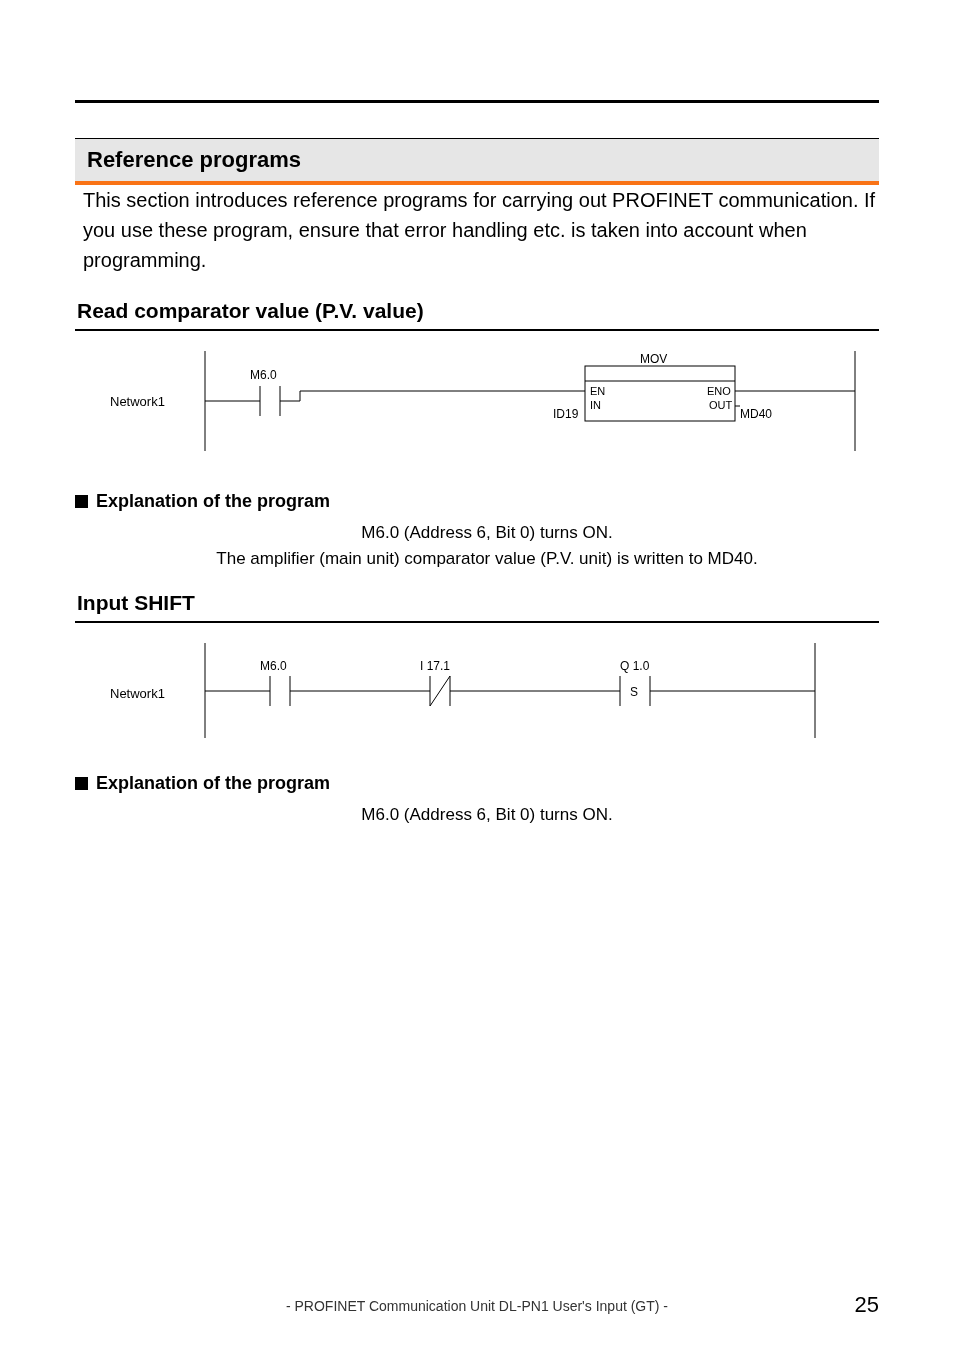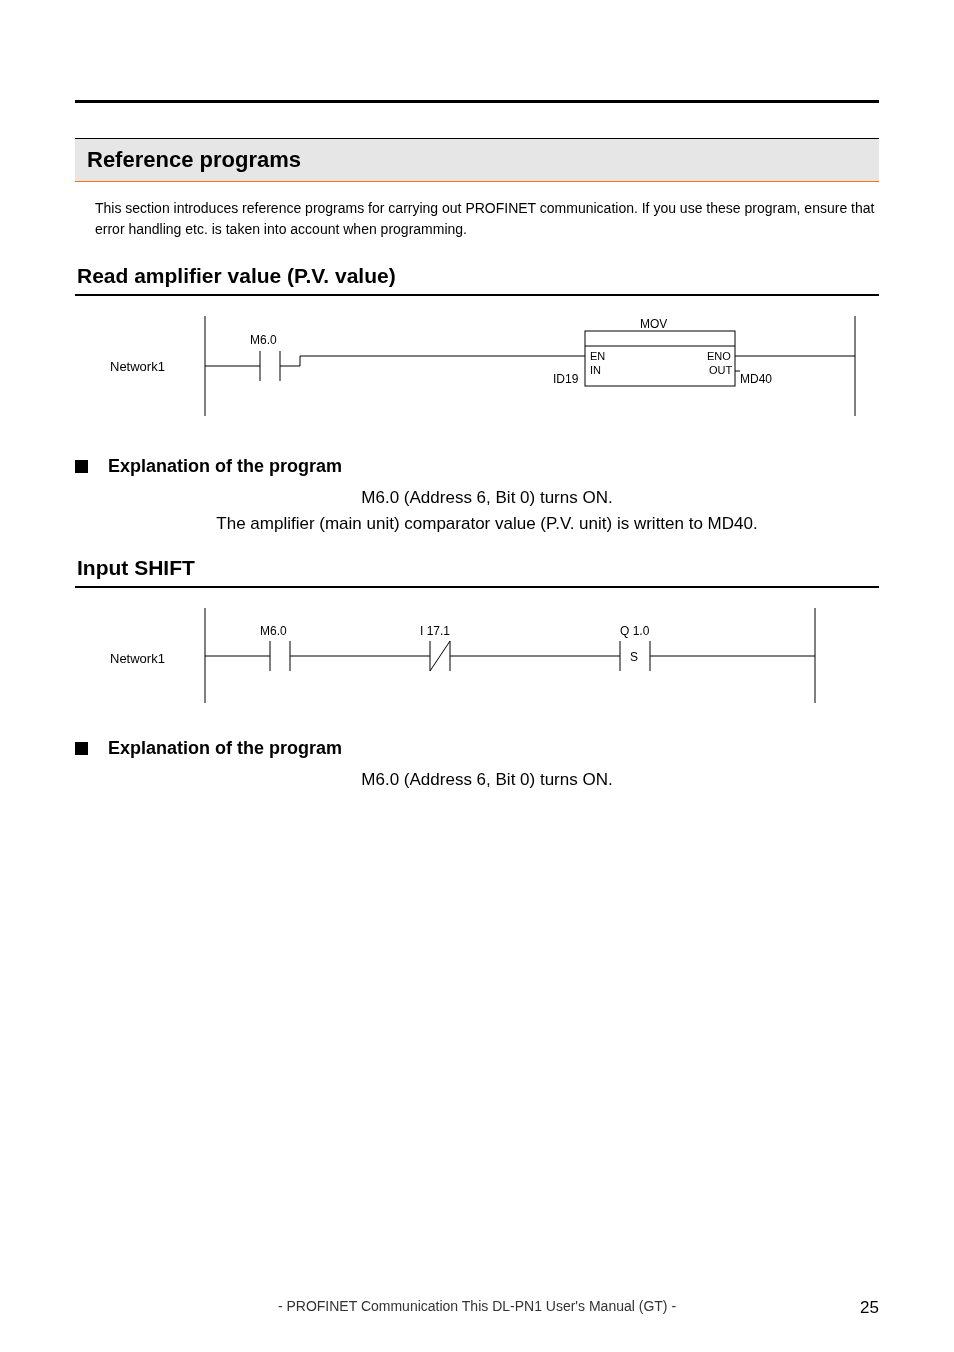--- a/index.html
+++ b/index.html
@@ -17,42 +17,41 @@
     min-height: 1352px;
     position: relative;
   }
   .top-rule {
     border-top: 3px solid #000;
     margin-bottom: 35px;
   }
   .h1-block {
     background: #e6e6e6;
     border-top: 1px solid #000;
-    border-bottom: 1px solid #f97316;
+    border-bottom: 4px solid #f97316;
     padding: 8px 12px;
     font-size: 22px;
     font-weight: bold;
-    margin-bottom: 16px;
   }
   .body-text {
-    font-size: 14px;
+    font-size: 20px;
     line-height: 1.5;
-    margin: 0 0 24px 20px;
+    margin: 0 0 24px 8px;
   }
   .h2-block {
     font-size: 21px;
     font-weight: bold;
     border-bottom: 2px solid #000;
     padding: 0 0 6px 2px;
     margin: 20px 0 18px 0;
   }
   .h3-row {
     display: flex;
     align-items: center;
-    gap: 20px;
+    gap: 8px;
     font-size: 18px;
     font-weight: bold;
     margin: 18px 0 8px 0;
   }
   .sq {
     width: 13px;
     height: 13px;
     background: #000;
     display: inline-block;
   }
@@ -73,34 +72,34 @@
     left: 0;
     width: 954px;
     text-align: center;
     font-size: 14px;
     color: #333;
   }
   .pagenum {
     position: absolute;
     bottom: 34px;
     right: 75px;
-    font-size: 17px;
+    font-size: 22px;
   }
 </style>
 </head>
 <body>
 
 <div class="page">
   <div class="top-rule"></div>
 
   <div class="h1-block">Reference programs</div>
 
   <p class="body-text">This section introduces reference programs for carrying out PROFINET communication. If you use these program, ensure that error handling etc. is taken into account when programming.</p>
 
-  <div class="h2-block">Read amplifier value (P.V. value)</div>
+  <div class="h2-block">Read comparator value (P.V. value)</div>
 
   <div class="diagram">
     <svg width="800" height="110" viewBox="0 0 800 110">
 
       <line x1="130" y1="0" x2="130" y2="100" stroke="#000" stroke-width="1"></line>
 
       <line x1="500" y1="0" x2="500" y2="15" stroke="#000" stroke-width="0"></line>
 
       <line x1="780" y1="0" x2="780" y2="100" stroke="#000" stroke-width="1"></line>
 
@@ -181,15 +180,15 @@
   </div>
 
   <div class="h3-row">
     <span class="sq"></span>
     <span>Explanation of the program</span>
   </div>
   <div class="indent-text">
     <div>M6.0 (Address 6, Bit 0) turns ON.</div>
   </div>
 
-  <div class="footer">- PROFINET Communication This DL-PN1 User's Manual (GT) -</div>
+  <div class="footer">- PROFINET Communication Unit DL-PN1 User's Input (GT) -</div>
   <div class="pagenum">25</div>
 </div>
 
 </body></html>

